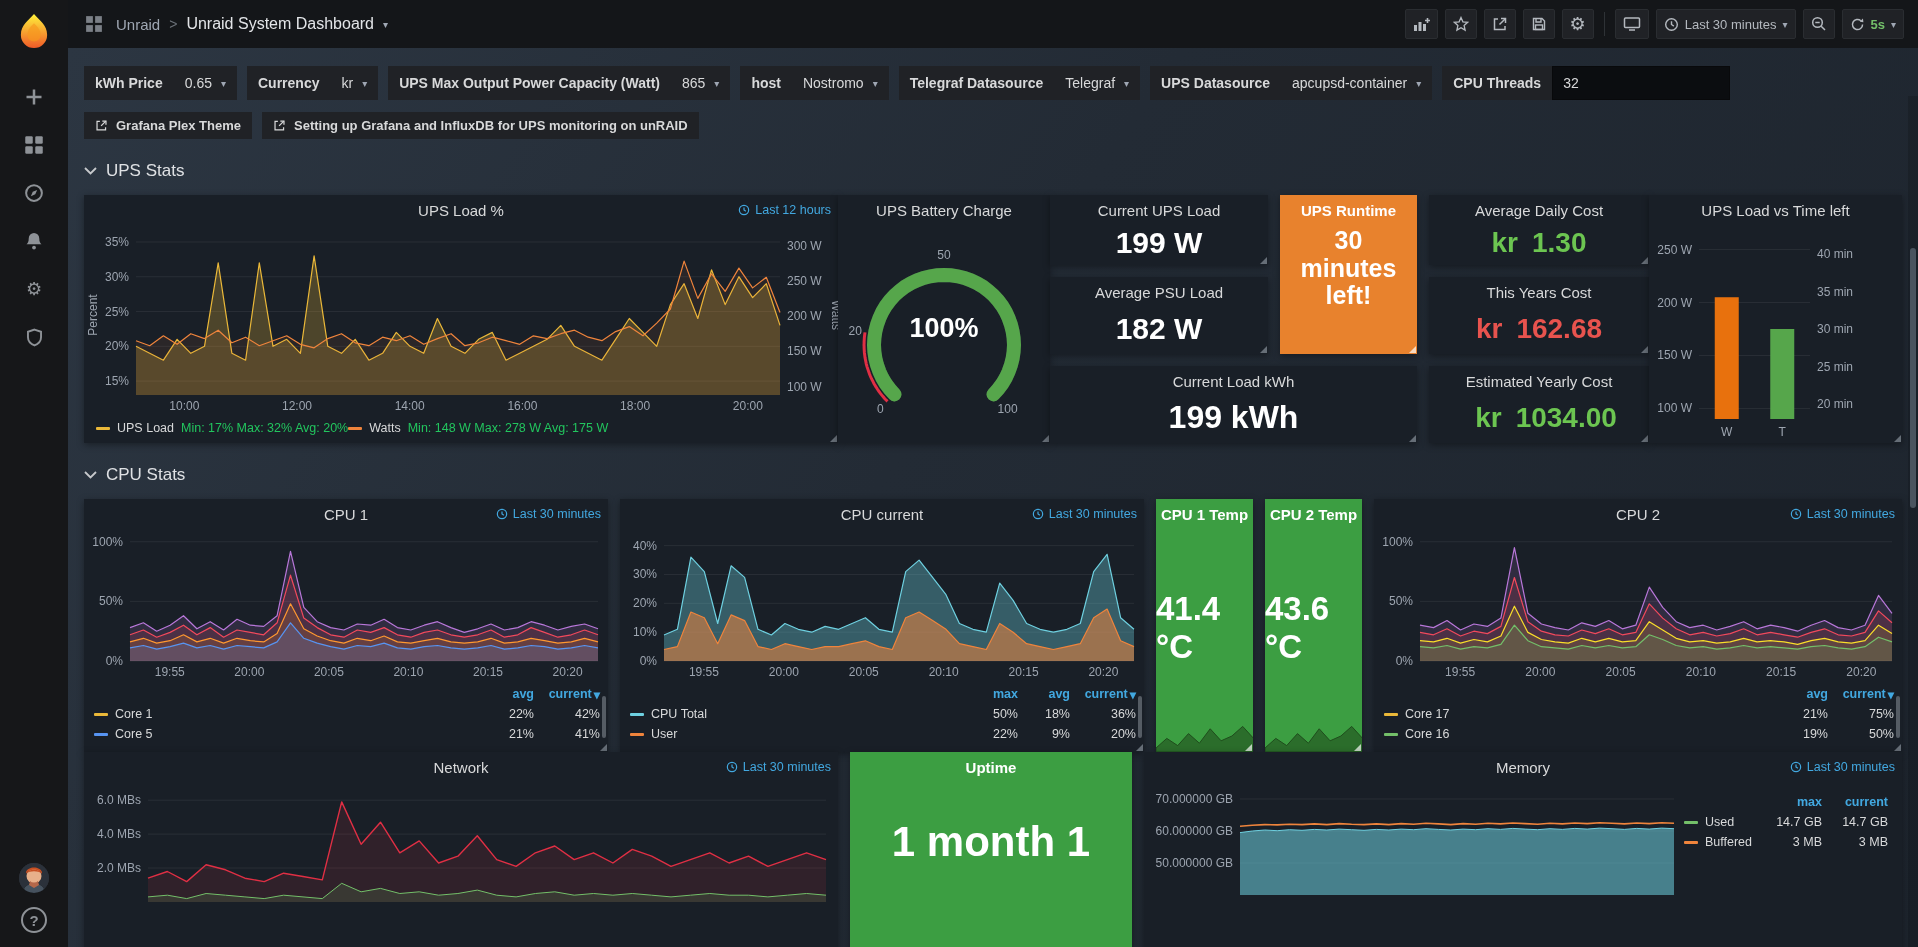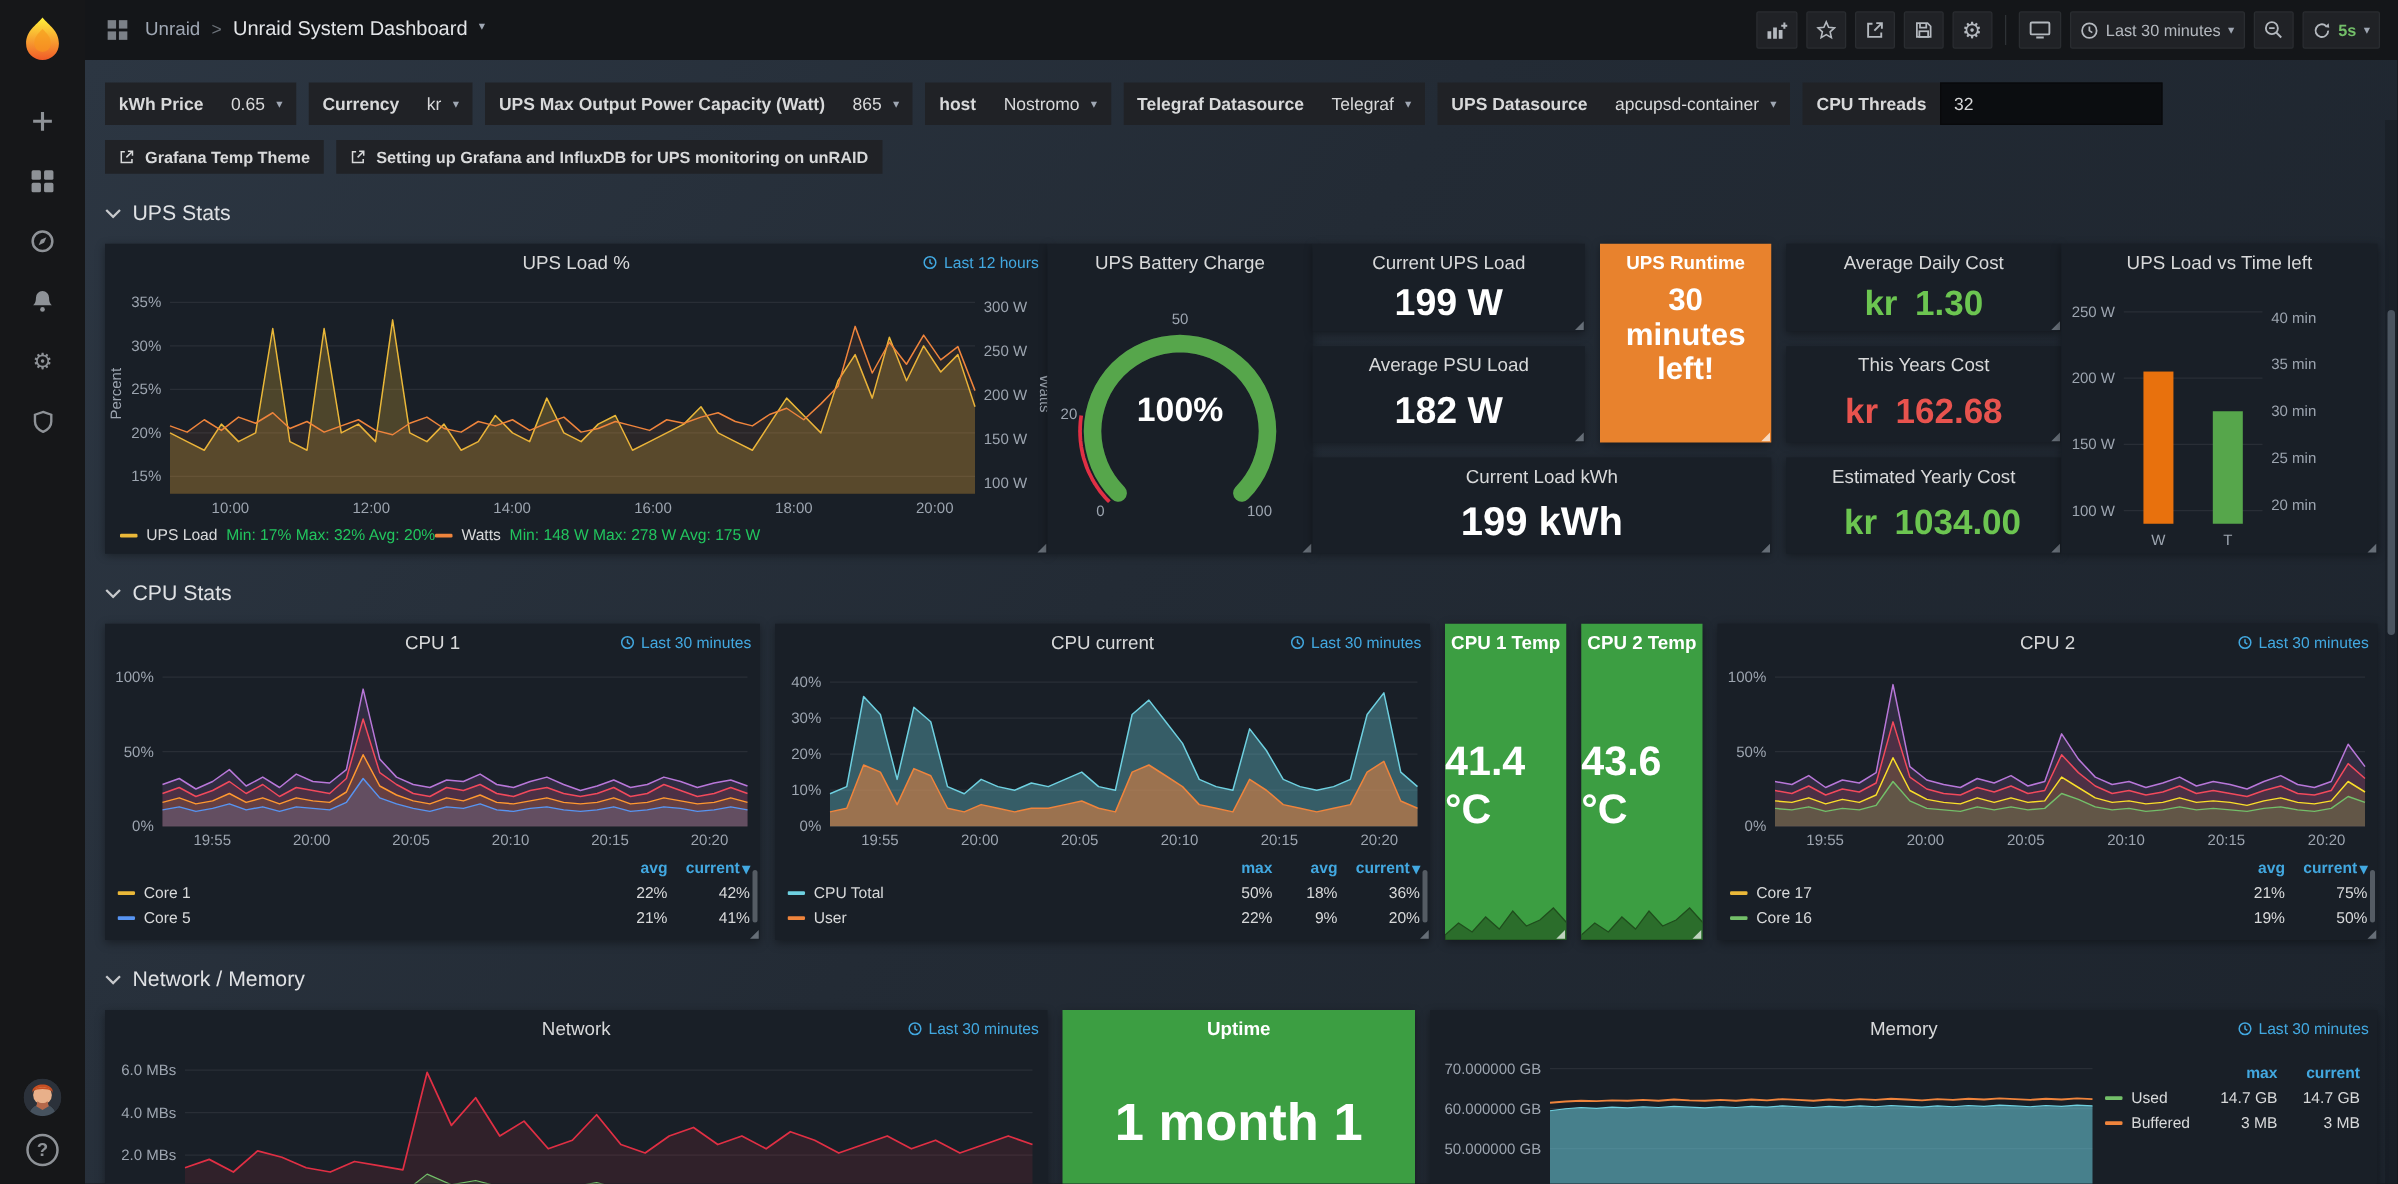--- a/index.html
+++ b/index.html
@@ -9,21 +9,21 @@
 .sidebar{width:68px;background:#161719;display:flex;flex-direction:column;align-items:center;padding:8px 0 14px;flex:none}
 .logo{width:42px;height:42px;margin-top:2px;cursor:pointer}
 .side-icons{display:flex;flex-direction:column;align-items:center;gap:10px;margin-top:26px}
 .side-icon{width:42px;height:38px;display:flex;align-items:center;justify-content:center;color:#8e9297;cursor:pointer}
 .side-bottom{margin-top:auto;display:flex;flex-direction:column;align-items:center;gap:14px}
 .avatar{width:30px;height:30px;border-radius:50%;overflow:hidden;cursor:pointer;background:#2b2f34}
 .help-icon{width:26px;height:26px;border-radius:50%;border:2px solid #8e9297;color:#8e9297;display:flex;align-items:center;justify-content:center;font-size:15px;font-weight:700;cursor:pointer}
 
 .main{flex:1;display:flex;flex-direction:column;min-width:0}
 .topnav{height:48px;background:#141619;display:flex;align-items:center;padding:0 14px;gap:10px;flex:none}
-.crumbs{display:flex;align-items:flex-start;gap:9px}
+.crumbs{display:flex;align-items:center;gap:9px}
 .crumb-app{color:#9fa7b3;font-size:15px;cursor:pointer}
 .crumb-sep{color:#6c7279;font-size:14px}
 .crumb-title{color:#e3e5e8;font-size:16px;cursor:pointer}
 .caret{color:#9fa7b3;font-size:10px}
 .nav-right{margin-left:auto;display:flex;align-items:center;gap:7px}
 .navbtn{height:30px;min-width:30px;padding:0 7px;background:#202226;border:1px solid #2a2d31;border-radius:2px;display:flex;align-items:center;justify-content:center;gap:6px;color:#b4b9bf;font-size:13px;cursor:pointer}
 .navbtn .green{color:#73BF69;font-weight:700}
 .sep{width:1px;height:24px;background:#2e3236;margin:0 3px}
 
 .content{flex:1;position:relative;overflow:hidden;padding:0 16px;background:linear-gradient(125deg,#2c3642 0%,#232b35 45%,#1d242d 100%)}
@@ -297,21 +297,21 @@
         </div>
       </div>
 
       <div class="linkrow">
         <span class="dashlink">
           <svg width="13" height="13" viewBox="0 0 16 16" fill="none" stroke="#d8d9da" stroke-width="1.5">
               <path d="M6 3H2.5v10.5H13V10"></path>
               <path d="M9 2.5h4.5V7"></path>
               <path d="M13.3 2.7 7.5 8.5"></path>
             </svg>
-          <span>Grafana Temp Theme</span>
+          <span>Grafana Plex Theme</span>
         </span>
         <span class="dashlink">
           <svg width="13" height="13" viewBox="0 0 16 16" fill="none" stroke="#d8d9da" stroke-width="1.5">
               <path d="M6 3H2.5v10.5H13V10"></path>
               <path d="M9 2.5h4.5V7"></path>
               <path d="M13.3 2.7 7.5 8.5"></path>
             </svg>
           <span>Setting up Grafana and InfluxDB for UPS monitoring on unRAID</span>
         </span>
       </div>
@@ -689,26 +689,20 @@
                   <span>Core 16</span>
                 </span>
               <span class="lval">19%</span>
               <span class="lval">50%</span>
             </div>
           </div>
           <div class="legend-scroll"></div>
         </div>
       </div>
 
-      <div class="section">
-        <svg width="13" height="8" viewBox="0 0 13 8" fill="none" stroke="#c7c9cc" stroke-width="1.8">
-            <path d="M1 1l5.5 5.5L12 1"></path>
-          </svg>
-        <span>Network / Memory</span>
-      </div>
 
       <div class="grid-net">
 
         <div class="panel">
           <div class="ptitle">
             <span>Network</span>
             <span class="ptime">
               <svg width="12" height="12" viewBox="0 0 16 16" fill="none" stroke="#42a8e0" stroke-width="1.6">
                   <circle cx="8" cy="8" r="6.2"></circle>
                   <path d="M8 4.5V8l2.5 1.7"></path>

